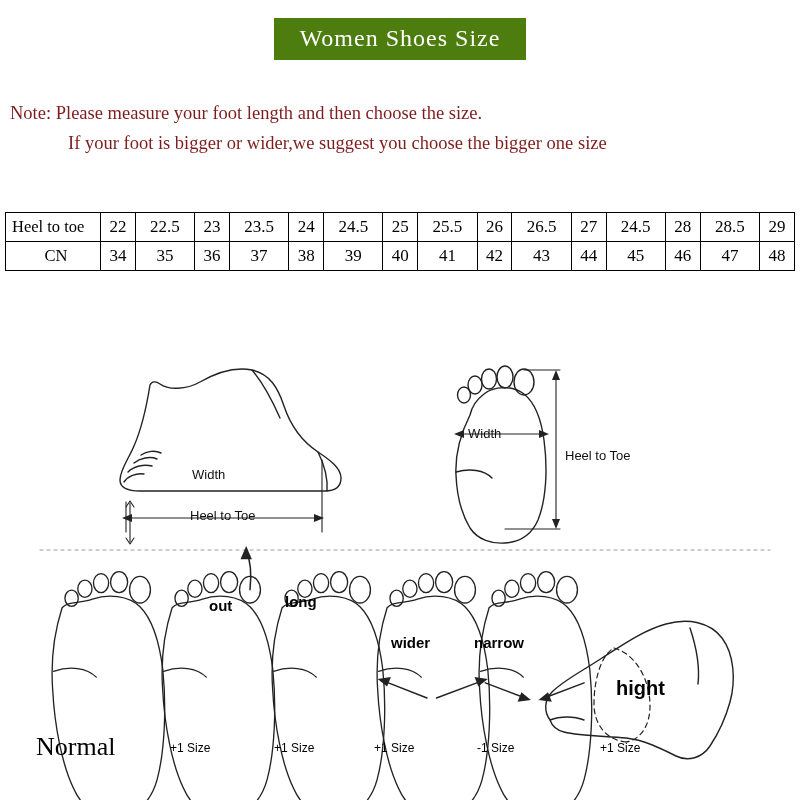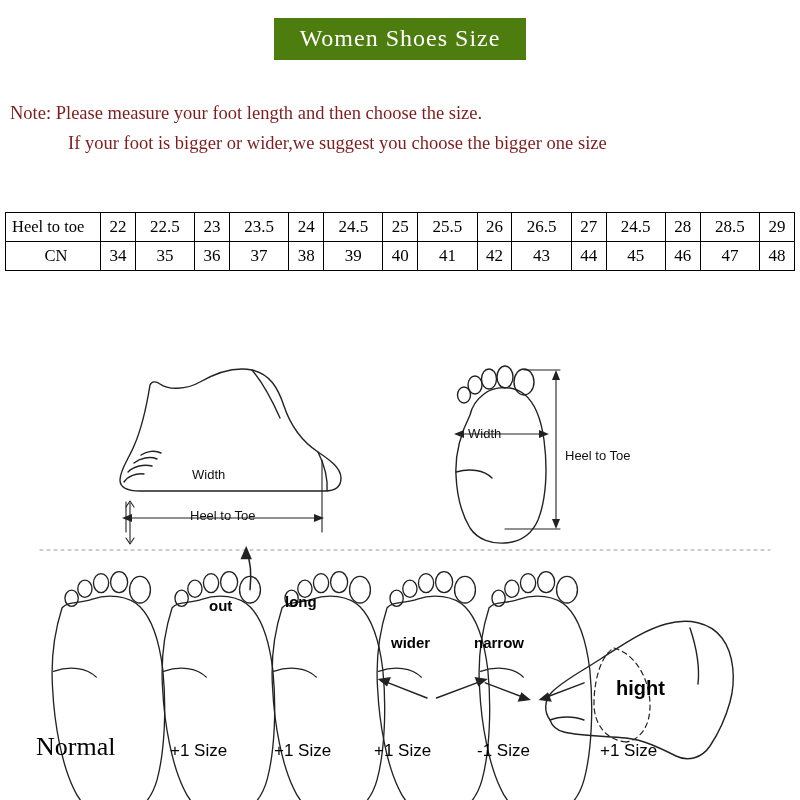--- a/index.html
+++ b/index.html
@@ -97,21 +97,21 @@
   .lbl-bold {
     position: absolute;
     font-family: "Liberation Sans", sans-serif;
     font-size: 15px;
     font-weight: bold;
     color: #000;
   }
   .cap {
     position: absolute;
     font-family: "Liberation Sans", sans-serif;
-    font-size: 17px;
+    font-size: 12px;
     color: #000;
   }
   .cap-normal {
     position: absolute;
     font-family: "Liberation Serif", serif;
     font-size: 26px;
     color: #000;
   }
 </style>
 </head>

